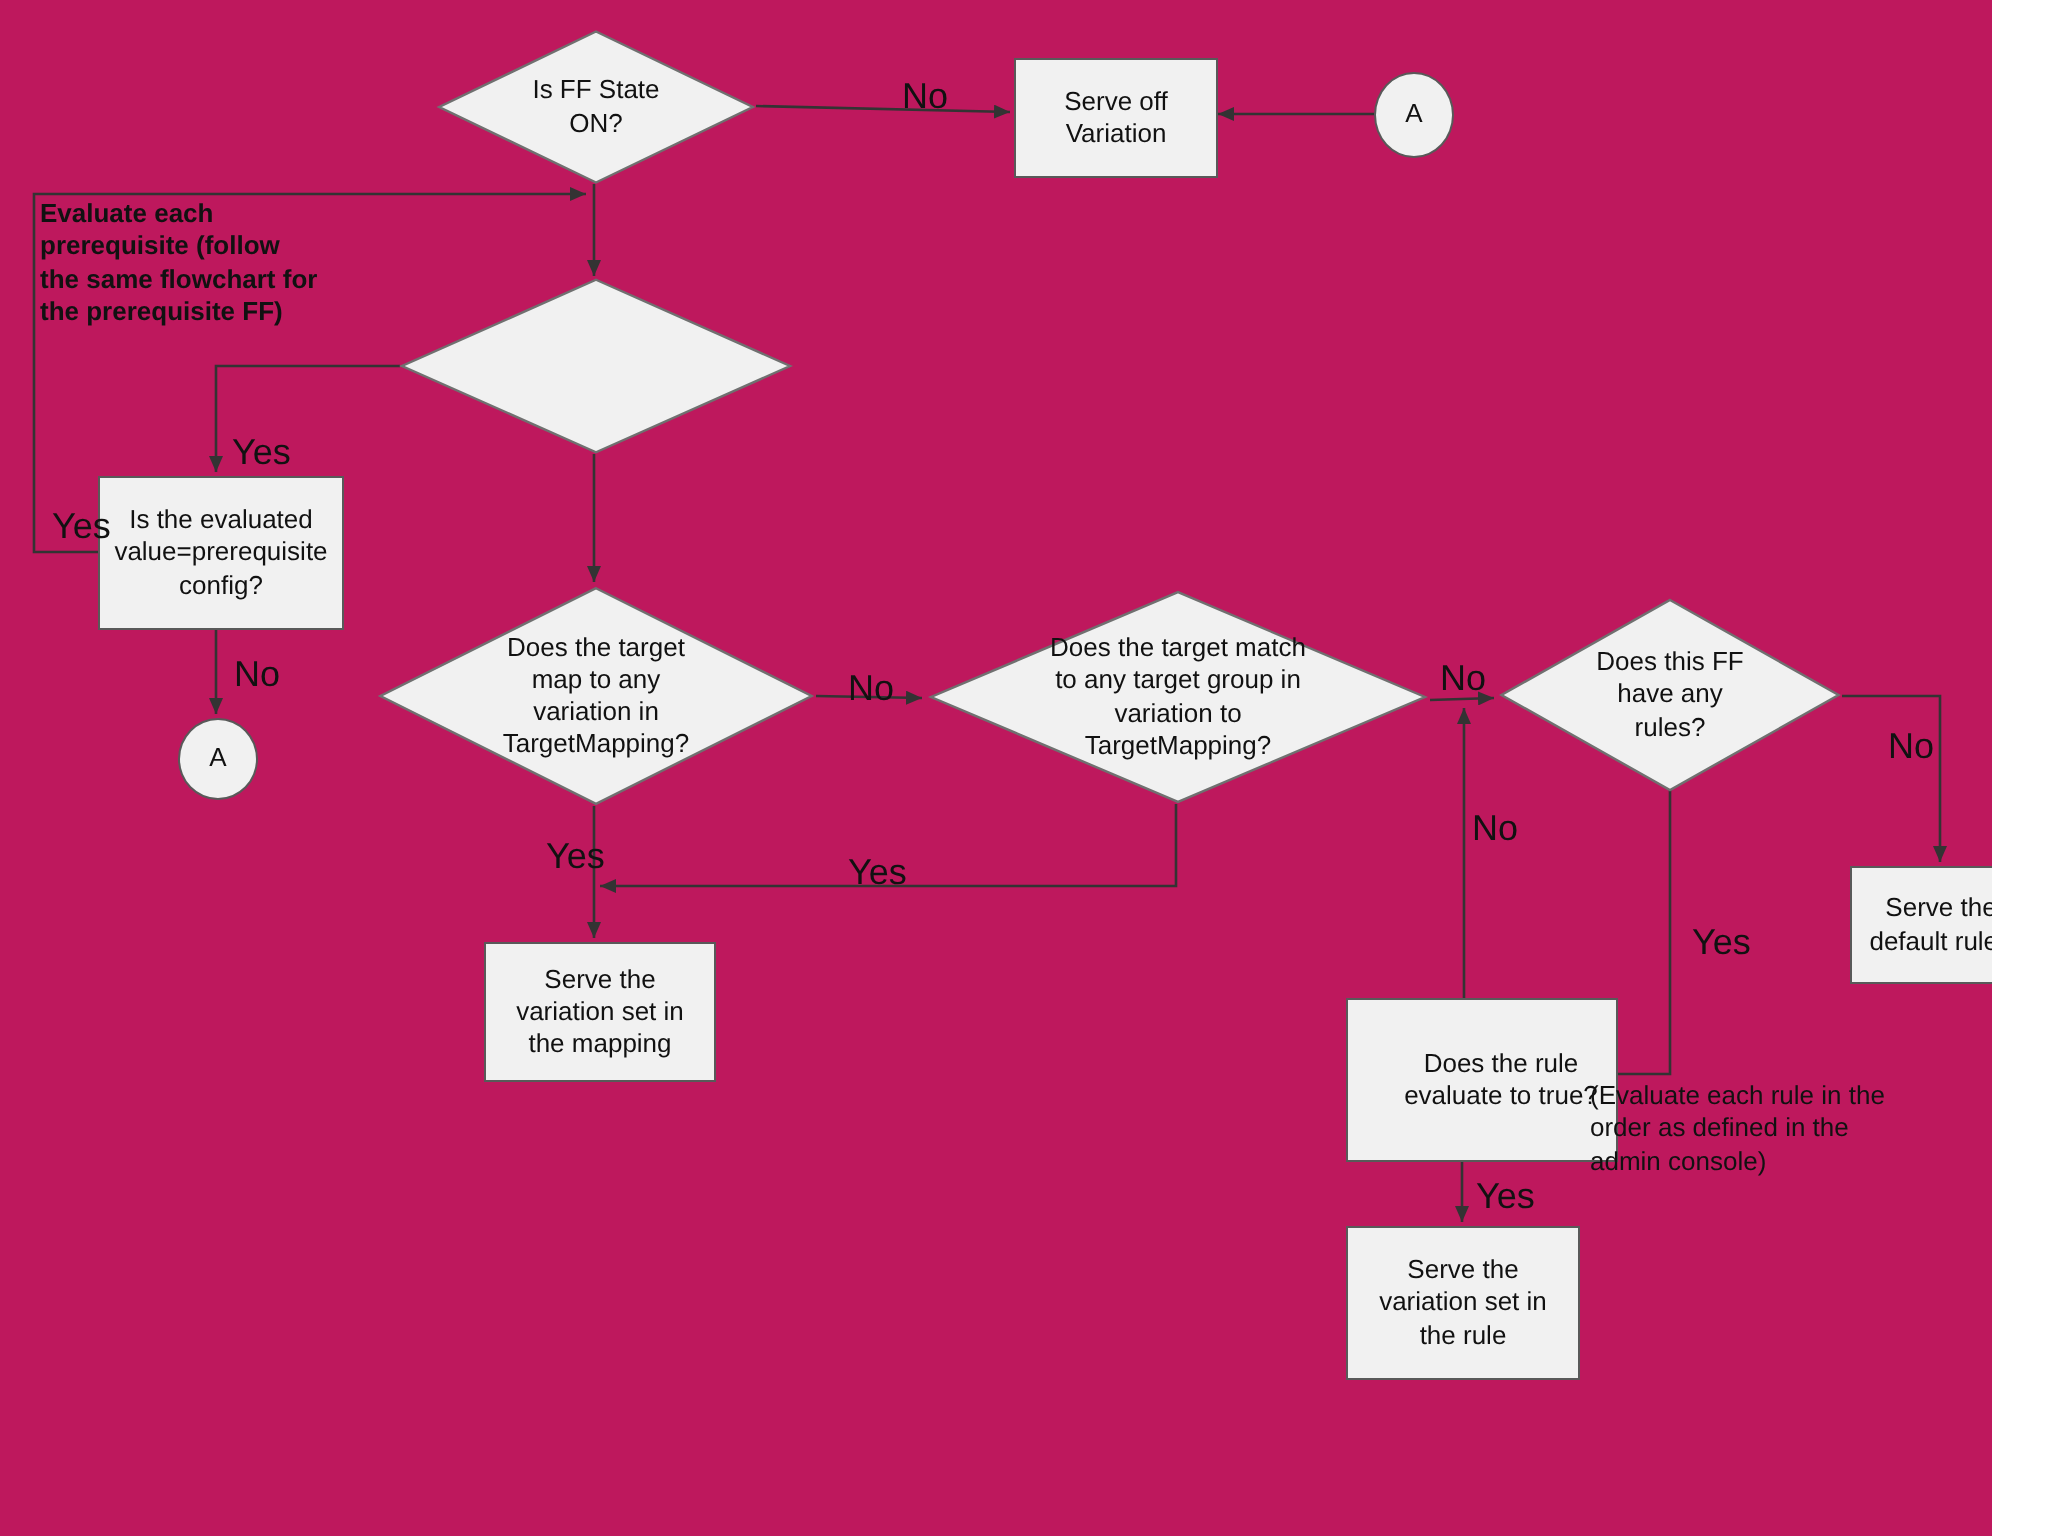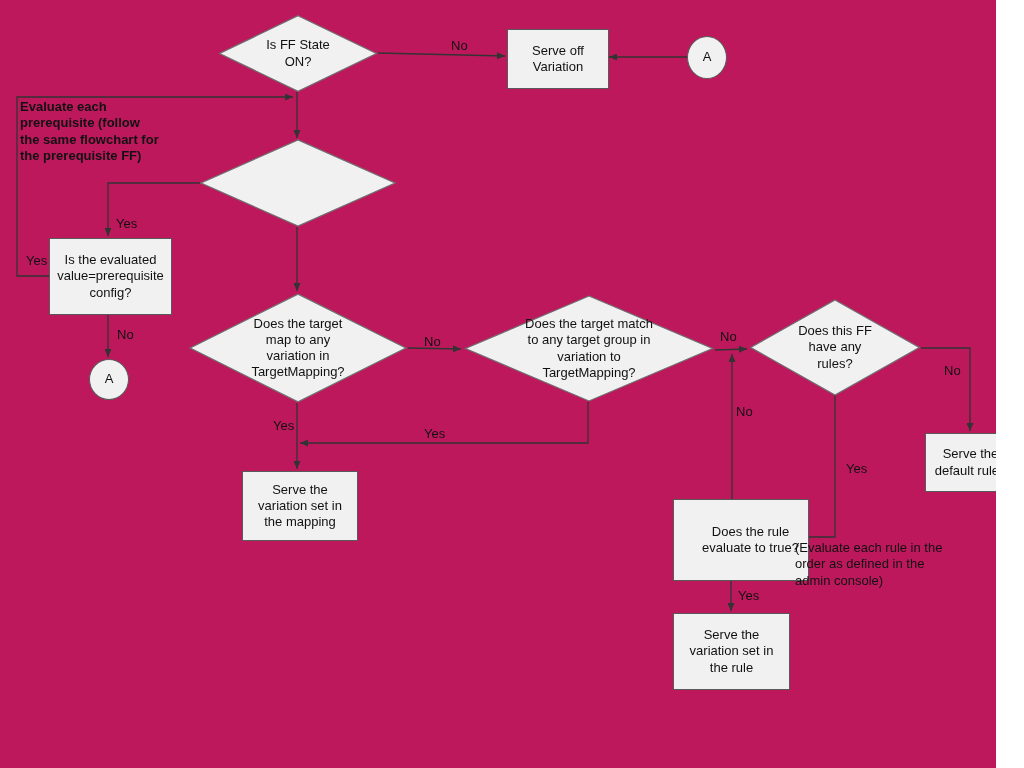--- a/index.html
+++ b/index.html
@@ -12,21 +12,21 @@
   .node{
     position:absolute;display:flex;align-items:center;justify-content:center;
     text-align:center;font-size:13px;line-height:1.25;
   }
   .dshape{position:absolute;left:0;top:0;width:100%;height:100%;}
   .dshape polygon{fill:#f1f1f1;stroke:#707070;stroke-width:1.2px;vector-effect:non-scaling-stroke;}
   .nlabel{position:relative;display:inline-block;}
   .process{background:#f1f1f1;border:1px solid #595959;}
   .connector-circle{background:#f1f1f1;border:1px solid #595959;border-radius:50%;}
   .annotation{position:absolute;font-size:13px;line-height:1.25;text-align:left;}
-  .elabel{position:absolute;font-size:13px;line-height:1;white-space:nowrap;text-align:center;}
+  .elabel{position:absolute;font-size:18px;line-height:1;white-space:nowrap;text-align:center;}
 </style>
 </head>
 <body>
 
 <div id="canvas">
 
   <svg id="edges">
     <defs>
       <marker id="arw" markerWidth="9" markerHeight="7" refX="8" refY="3.5" orient="auto" markerUnits="userSpaceOnUse">
         <polygon points="0,0 8,3.5 0,7" fill="#333333"></polygon>

